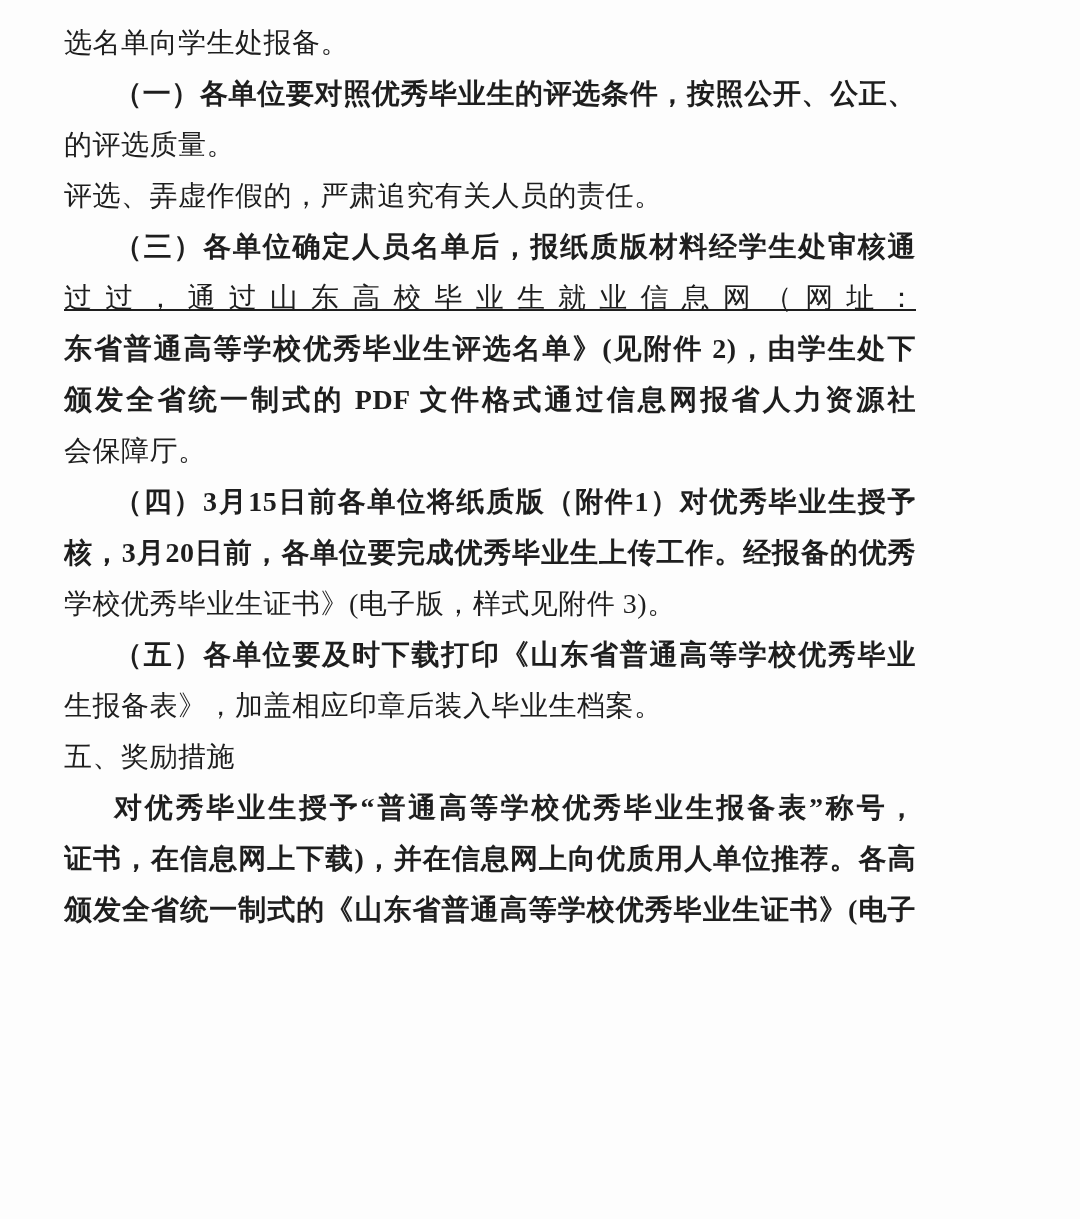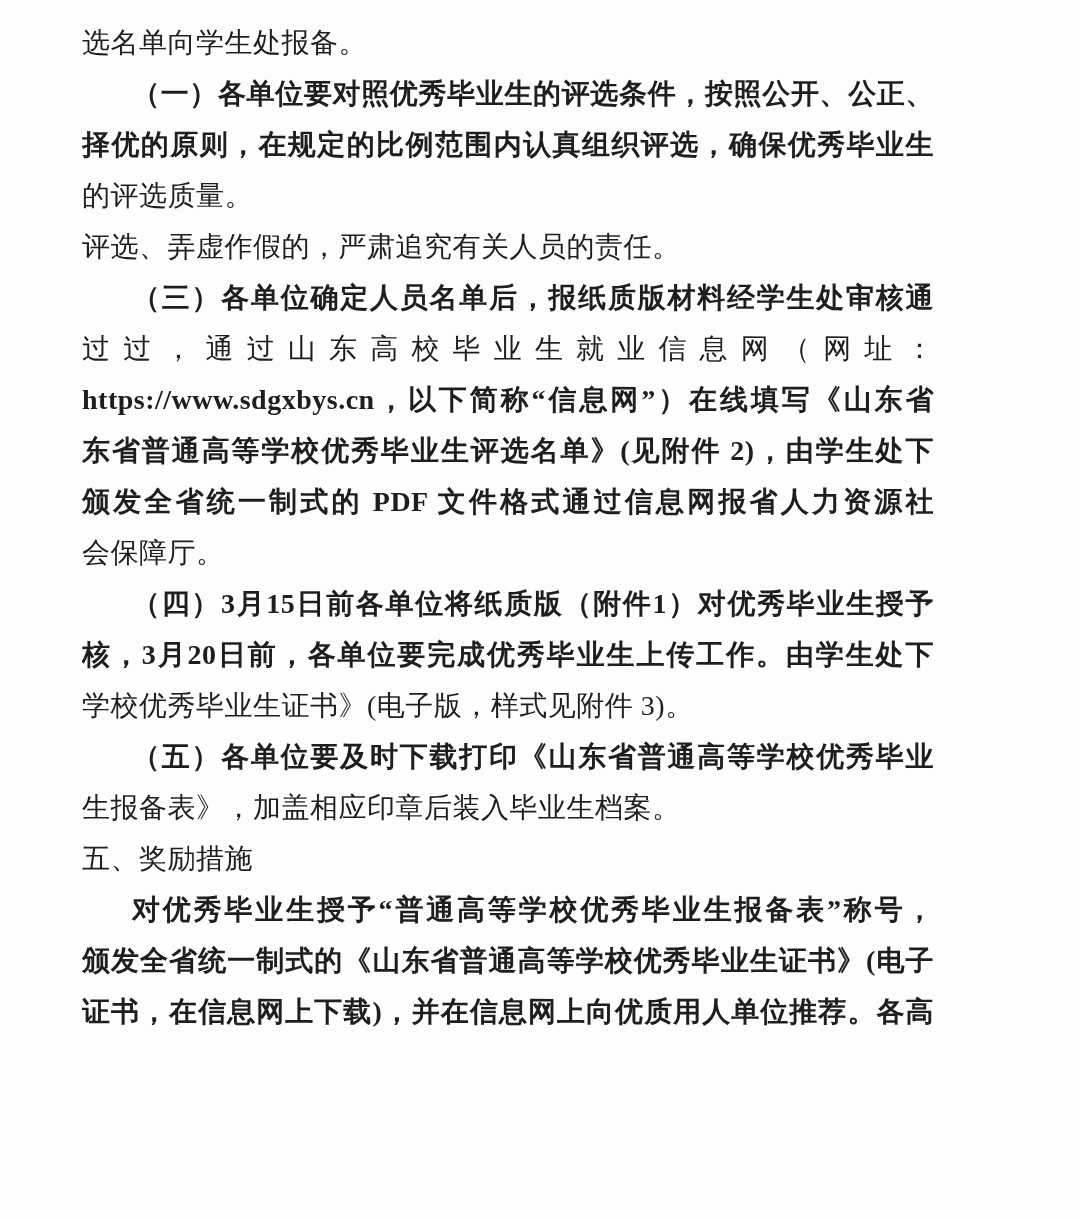--- a/index.html
+++ b/index.html
@@ -9,21 +9,21 @@
   body {
     width: 1080px;
     height: 1219px;
     background: #fdfdfd;
     overflow: hidden;
   }
   .page {
     box-sizing: border-box;
     width: 1080px;
     height: 1219px;
-    padding: 17px 115px 0 82px;
+    padding: 17px 115px 0 64px;
     background: #fdfdfd;
   }
   .doc-body {
     width: 852px;
   }
   .line {
     font-family: "Liberation Serif", "DejaVu Serif", serif;
     font-size: 28px;
     line-height: 51px;
     height: 51px;
@@ -40,41 +40,40 @@
   .fill {
     text-align: justify;
     text-align-last: justify;
     font-weight: bold;
   }
   
   .stretch {
     text-align: justify;
     text-align-last: justify;
     text-justify: inter-character;
+    text-decoration: underline;
   }
 </style>
 </head>
 <body>
 
 <div class="page">
   <div class="doc-body">
     <div class="line">选名单向学生处报备。</div>
     <div class="line indent fill">（一）各单位要对照优秀毕业生的评选条件，按照公开、公正、</div>
-    <div class="line fill">择优的原则，在规定的比例范围内认真组织评选，确保优秀毕业生</div>
     <div class="line">的评选质量。</div>
     <div class="line">评选、弄虚作假的，严肃追究有关人员的责任。</div>
     <div class="line indent fill">（三）各单位确定人员名单后，报纸质版材料经学生处审核通</div>
     <div class="line stretch">过过，通过山东高校毕业生就业信息网（网址：</div>
-    <div class="line fill">https://www.sdgxbys.cn，以下简称“信息网”）在线填写《山东省</div>
     <div class="line fill">东省普通高等学校优秀毕业生评选名单》(见附件 2)，由学生处下</div>
     <div class="line fill">颁发全省统一制式的 PDF 文件格式通过信息网报省人力资源社</div>
     <div class="line">会保障厅。</div>
     <div class="line indent fill">（四）3月15日前各单位将纸质版（附件1）对优秀毕业生授予</div>
-    <div class="line fill">核，3月20日前，各单位要完成优秀毕业生上传工作。由学生处下</div>
+    <div class="line fill">核，3月20日前，各单位要完成优秀毕业生上传工作。经报备的优秀</div>
     <div class="line">学校优秀毕业生证书》(电子版，样式见附件 3)。</div>
     <div class="line indent fill">（五）各单位要及时下载打印《山东省普通高等学校优秀毕业</div>
     <div class="line">生报备表》，加盖相应印章后装入毕业生档案。</div>
     <div class="line">五、奖励措施</div>
     <div class="line indent fill">对优秀毕业生授予“普通高等学校优秀毕业生报备表”称号，</div>
+    <div class="line fill">证书，在信息网上下载)，并在信息网上向优质用人单位推荐。各高</div>
     <div class="line fill">颁发全省统一制式的《山东省普通高等学校优秀毕业生证书》(电子</div>
-    <div class="line fill">证书，在信息网上下载)，并在信息网上向优质用人单位推荐。各高</div>
   </div>
 </div>
 
 </body></html>

